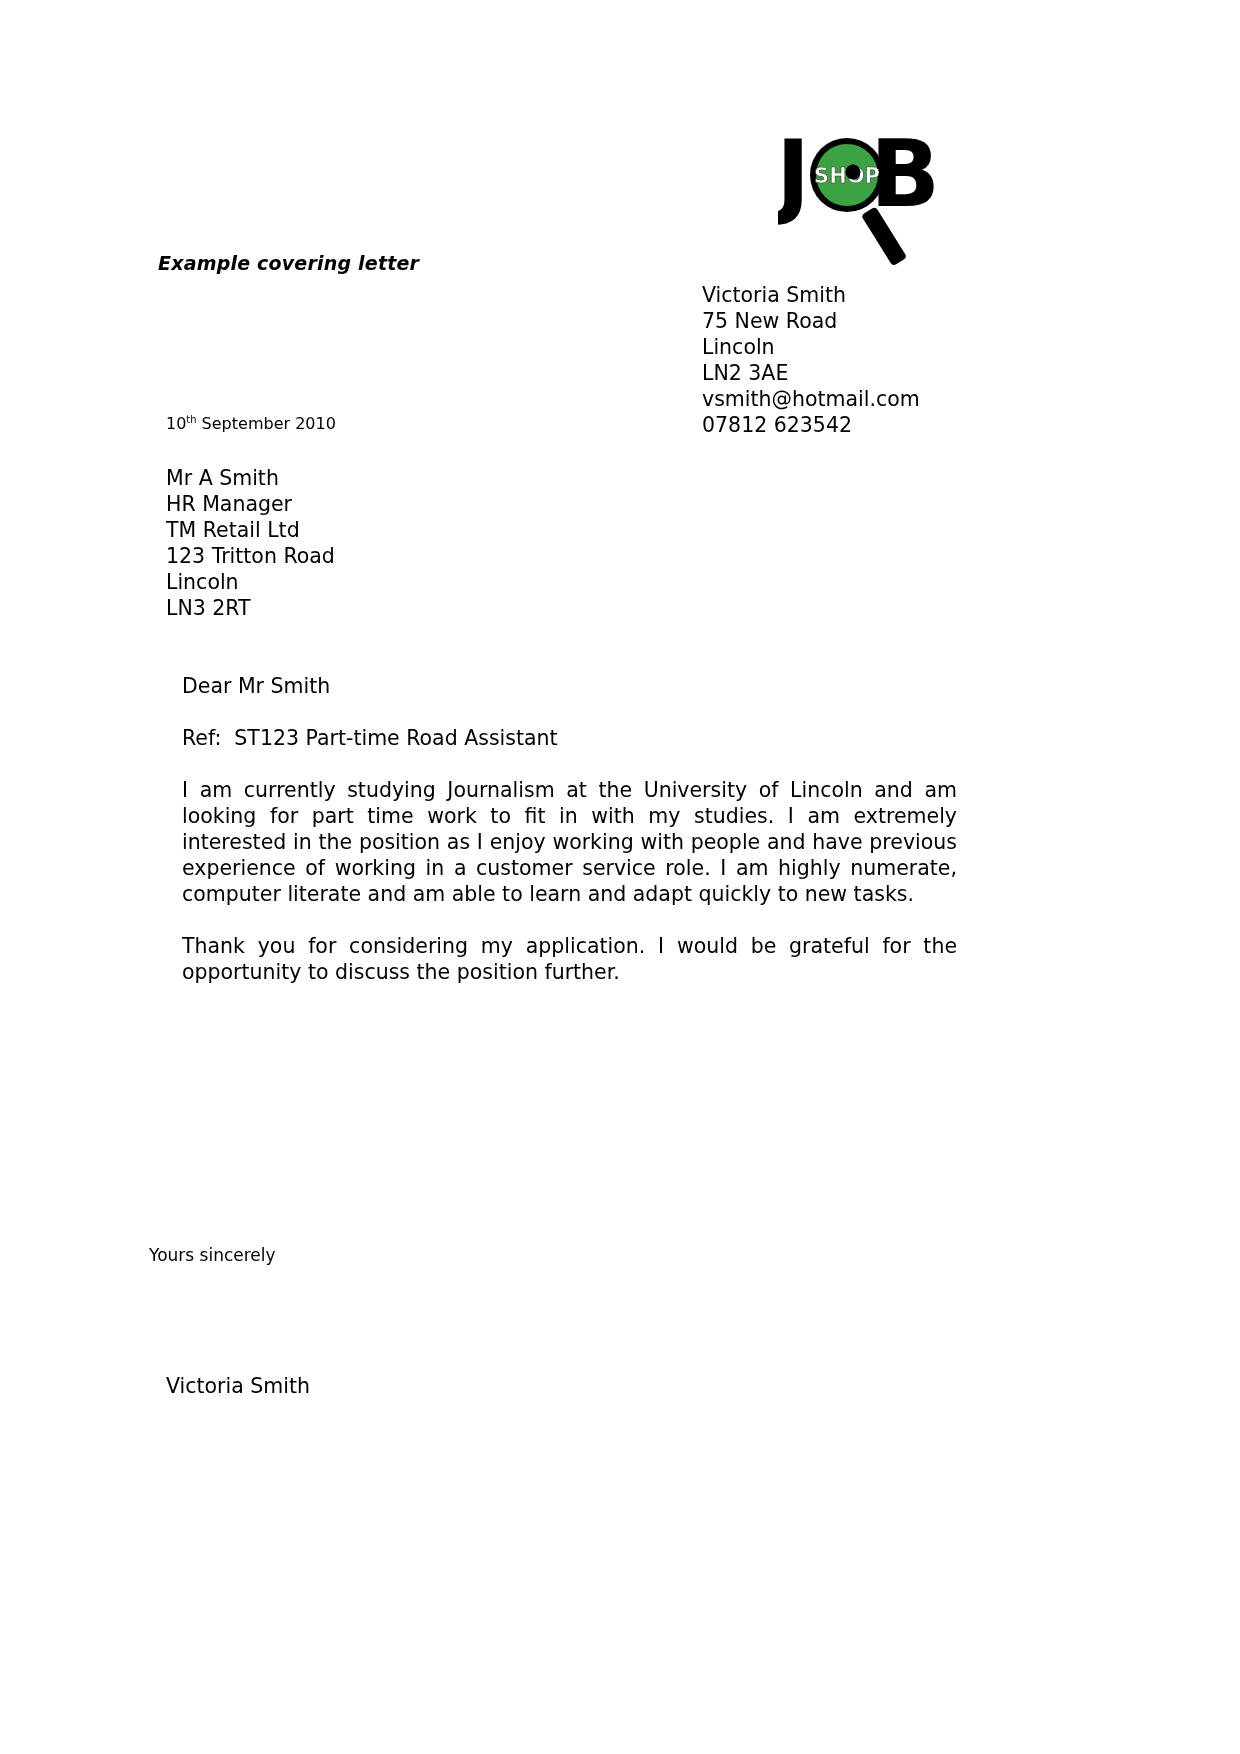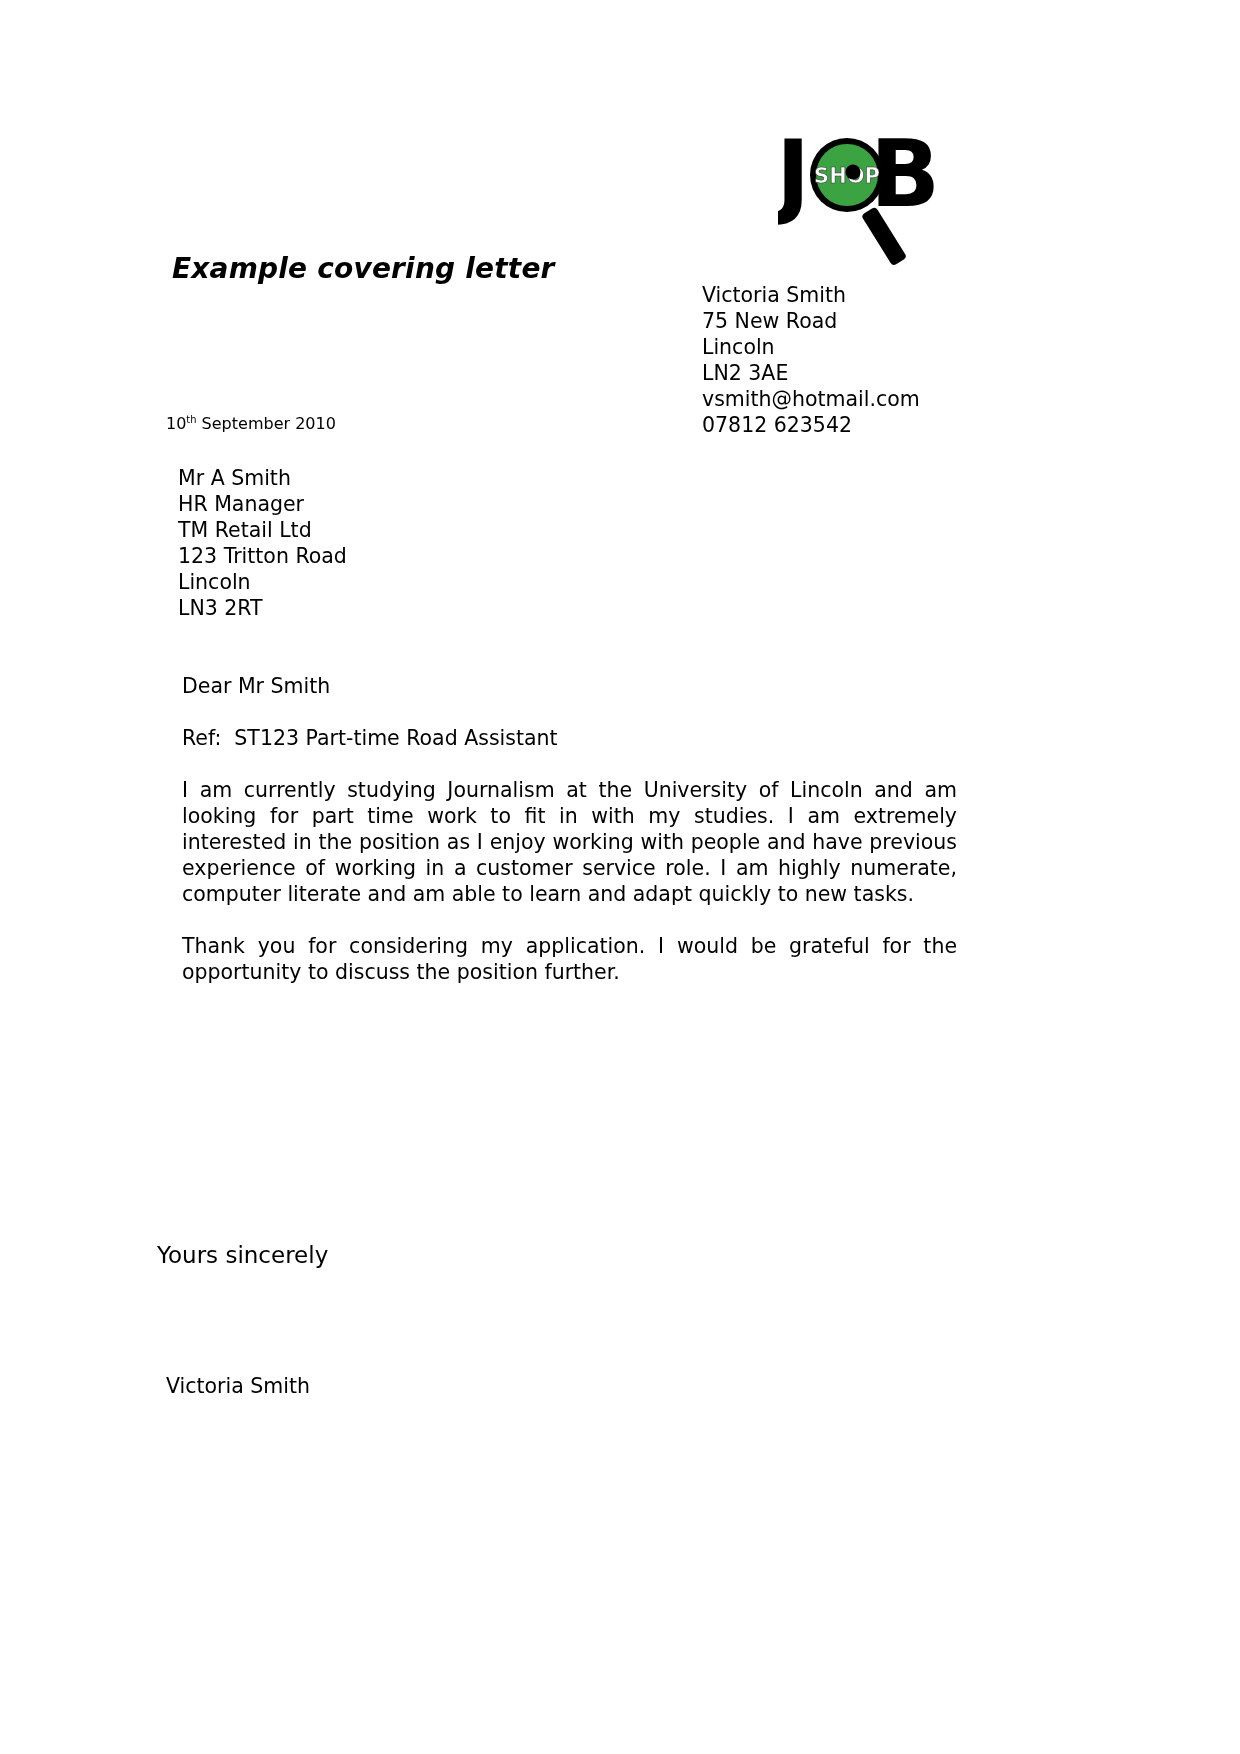--- a/index.html
+++ b/index.html
@@ -30,23 +30,23 @@
     left: 778px;
     top: 128px;
     width: 160px;
     height: 150px;
   }
   .logo svg { display: block; }
 
   
   .doc-title {
     position: absolute;
-    left: 172px;
+    left: 158px;
     top: 252px;
-    font-size: 28px;
+    font-size: 19px;
     font-weight: bold;
     font-style: italic;
     letter-spacing: 0.2px;
     white-space: nowrap;
   }
 
   
   .sender-block {
     position: absolute;
     left: 702px;
@@ -67,21 +67,21 @@
   }
   .date-line sup {
     font-size: 0.62em;
     vertical-align: super;
     line-height: 0;
   }
 
   
   .recipient-block {
     position: absolute;
-    left: 178px;
+    left: 166px;
     top: 465px;
     font-size: 20.5px;
     line-height: 26px;
   }
   .recipient-block div { white-space: nowrap; }
 
   
   .letter-body {
     position: absolute;
     left: 166px;
@@ -101,23 +101,23 @@
   }
   .para {
     margin: 0 0 26px 0;
     text-align: justify;
     text-justify: inter-word;
   }
   .para:last-of-type { margin-bottom: 0; }
 
   .closing {
     position: absolute;
-    left: 157px;
+    left: 149px;
     top: 1242px;
-    font-size: 23px;
+    font-size: 17px;
     line-height: 26px;
     white-space: nowrap;
   }
   .signature-name {
     position: absolute;
     left: 166px;
     top: 1373px;
     font-size: 20.5px;
     line-height: 26px;
     white-space: nowrap;

